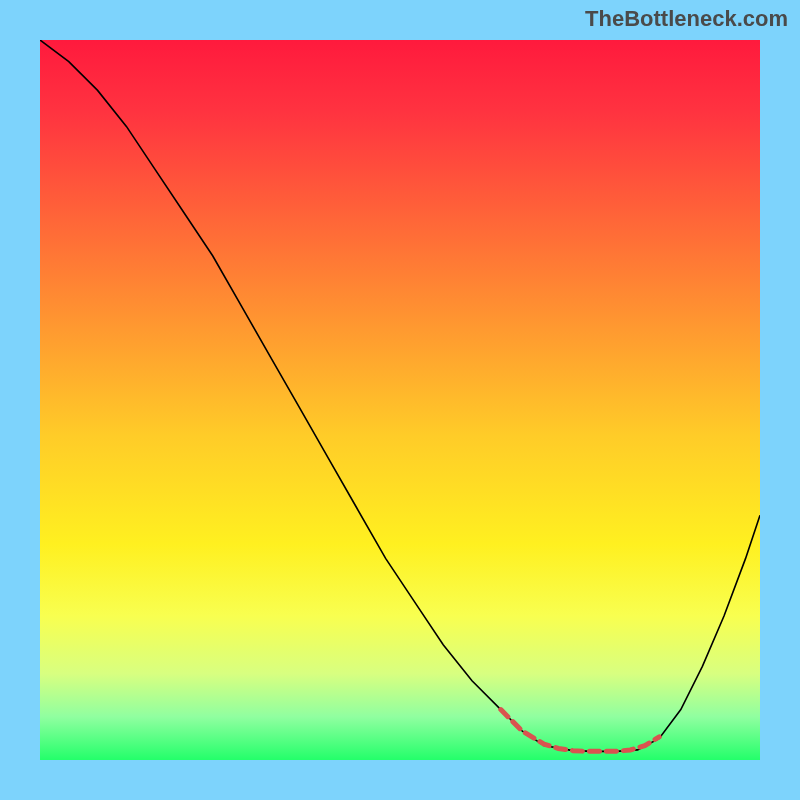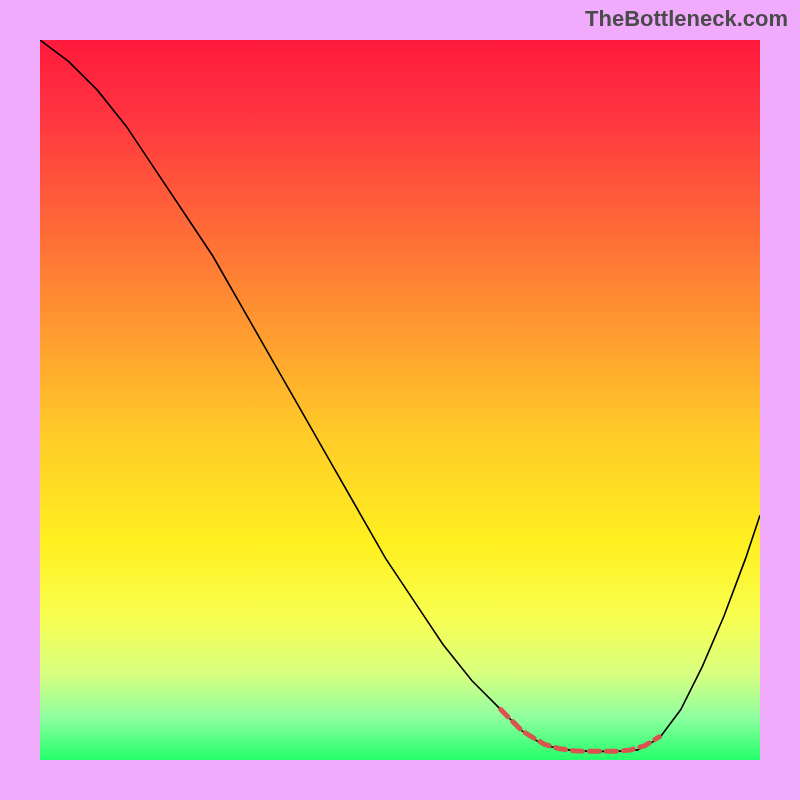--- a/index.html
+++ b/index.html
@@ -1,20 +1,20 @@
 <!DOCTYPE html>
 <html><head>
 <meta charset="utf-8">
 <style>
   * { margin: 0; padding: 0; box-sizing: border-box; }
   html, body { width: 800px; height: 800px; overflow: hidden; background: #000; }
   .container {
     width: 800px;
     height: 800px;
-    background: #f0abfc;
+    background: #7dd3fc;
     position: relative;
   }
   .watermark {
     position: absolute;
     top: 6px;
     right: 12px;
     font-family: Arial, Helvetica, sans-serif;
     font-size: 22px;
     font-weight: 600;
     color: #4a4a4a;

